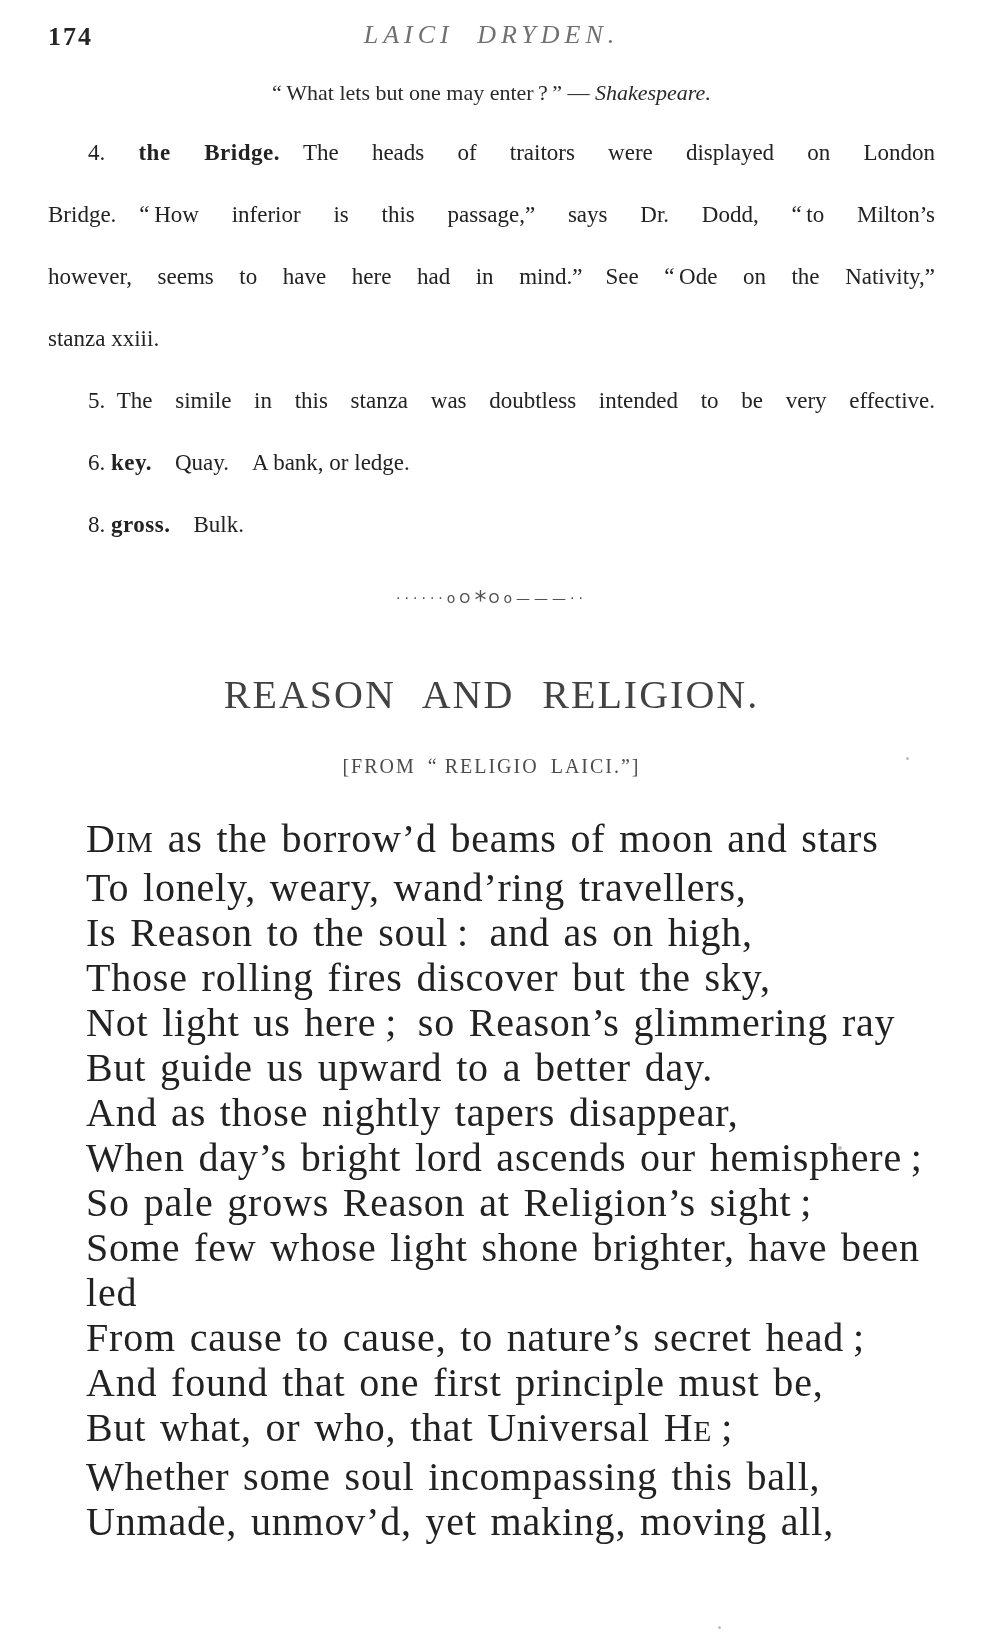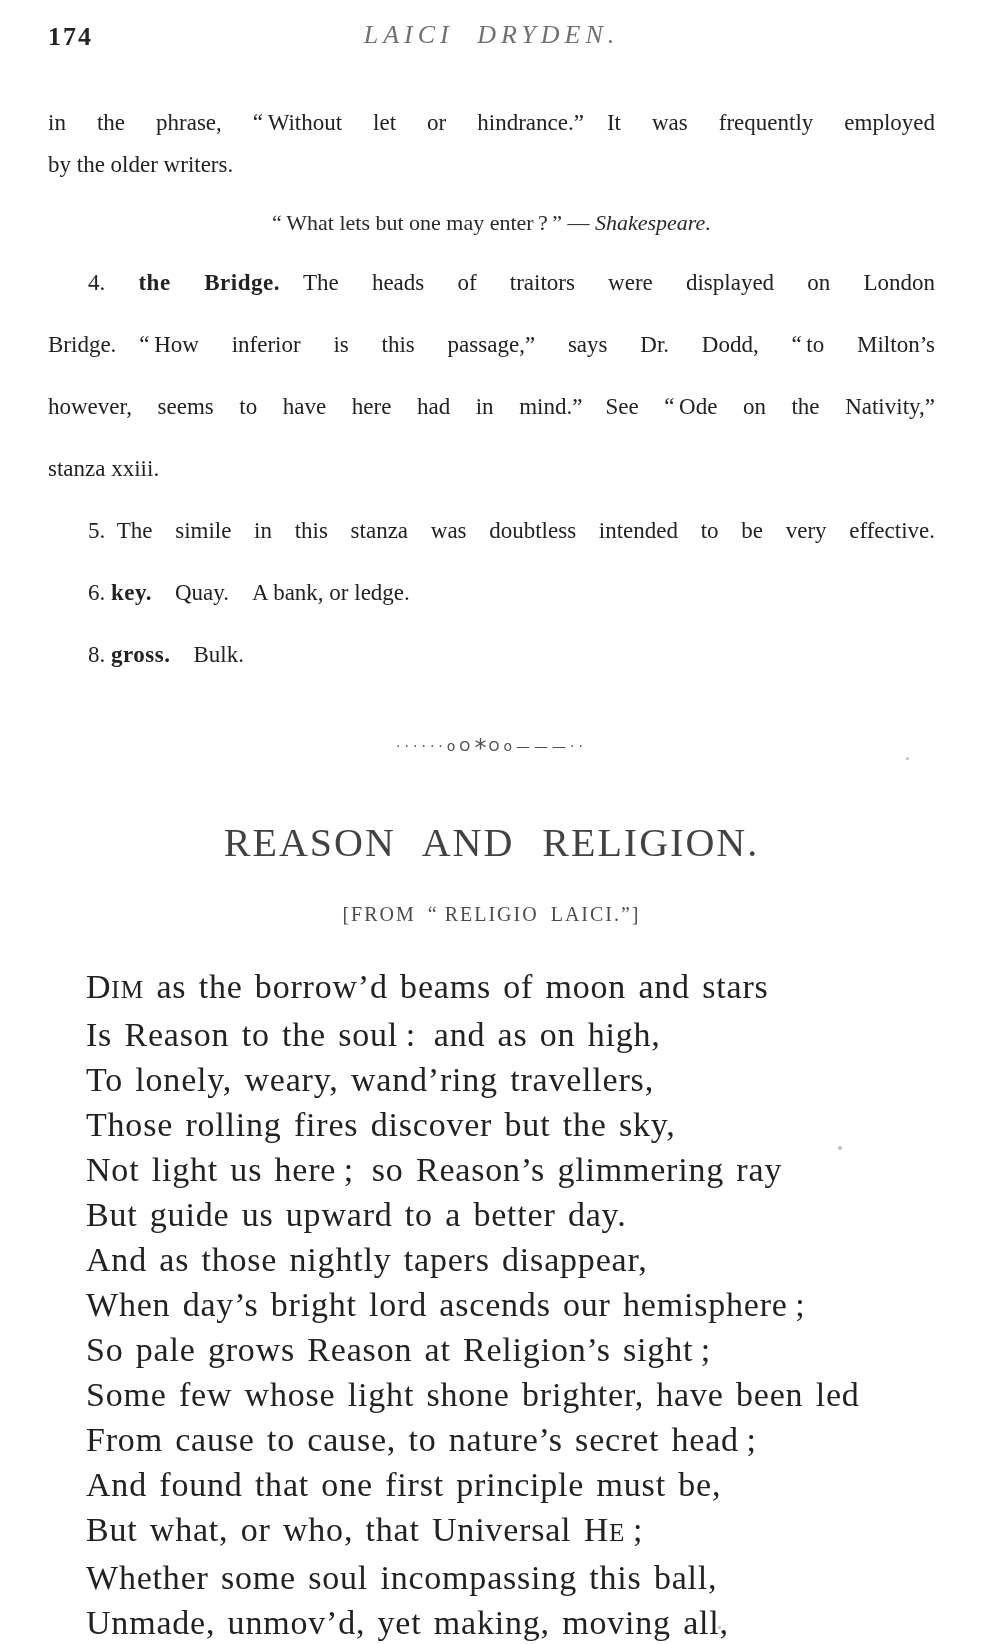--- a/index.html
+++ b/index.html
@@ -36,63 +36,59 @@
   .b{font-weight:bold;letter-spacing:.5px;}
   .i{font-style:italic;}
   .sc{text-transform:uppercase;font-size:.74em;letter-spacing:1px;}
 
   .intro{margin-top:46px;}
   .quote-line{margin-top:20px;text-align:center;font-size:22px;line-height:34px;color:#2a2a2a;}
   .notes{margin-top:16px;}
 
   
   .ornament{
-    margin-top:60px;height:24px;text-align:center;
+    margin-top:42px;height:24px;text-align:center;
     font-family:"DejaVu Sans",sans-serif;
     color:#333;font-size:14px;letter-spacing:4px;opacity:.85;
   }
   .ornament .center-star{font-size:24px;vertical-align:-5px;letter-spacing:2px;}
 
   
   .poem-title{
     margin:62px 0 0 0;text-align:center;font-weight:400;
     font-size:40px;line-height:46px;letter-spacing:2px;word-spacing:16px;
     color:#2e2e2e;opacity:.9;
   }
   .poem-source{
     margin-top:34px;text-align:center;
     font-size:20px;line-height:28px;letter-spacing:2px;word-spacing:5px;
     color:#383838;opacity:.9;
   }
 
   
   .poem{margin-top:36px;padding-left:38px;}
   .poem-line{
-    font-size:34px;line-height:45px;
+    font-size:40px;line-height:45px;
     letter-spacing:.8px;word-spacing:3px;color:#222;
   }
 
   
   .speck{position:absolute;background:#8a8a8a;border-radius:50%;opacity:.55;}
 </style>
 </head>
 <body>
 
 <div class="page">
   <div class="content">
 
     <div class="header">
       <span class="page-num">174</span>
       <div class="running-head">LAICI DRYDEN.</div>
     </div>
 
-    <div class="intro">
-        <div class="text-line stretch"><span>in the phrase, “ Without let or hindrance.” It was frequently employed</span></div>
-        <div class="text-line"><span>by the older writers.</span></div>
-      </div>
 
     <div class="quote-line"><span>“ What lets but one may enter ? ” — </span><span class="i">Shakespeare.</span></div>
 
     <div class="notes">
         <div class="note-line stretch indent"><span>4. </span><span class="b">the Bridge.</span><span> The heads of traitors were displayed on London</span></div>
         <div class="note-line stretch"><span>Bridge. “ How inferior is this passage,” says Dr. Dodd, “ to Milton’s</span></div>
         <div class="note-line stretch"><span>however, seems to have here had in mind.” See “ Ode on the Nativity,”</span></div>
         <div class="note-line"><span>stanza xxiii.</span></div>
         <div class="note-line stretch indent"><span>5. The simile in this stanza was doubtless intended to be very effective.</span></div>
         <div class="note-line indent"><span>6. </span><span class="b">key.</span><span> Quay. A bank, or ledge.</span></div>
@@ -100,22 +96,22 @@
       </div>
 
     <div class="ornament"><span>······oO</span><span class="center-star">*</span><span>Oo———··</span></div>
 
     <h1 class="poem-title">REASON AND RELIGION.</h1>
 
     <div class="poem-source">[FROM “ RELIGIO LAICI.”]</div>
 
     <div class="poem">
         <div class="poem-line"><span>D</span><span class="sc">im</span><span> as the borrow’d beams of moon and stars</span></div>
+        <div class="poem-line"><span>To lonely, weary, wand’ring travellers,</span></div>
         <div class="poem-line"><span>Is Reason to the soul : and as on high,</span></div>
-        <div class="poem-line"><span>To lonely, weary, wand’ring travellers,</span></div>
         <div class="poem-line"><span>Those rolling fires discover but the sky,</span></div>
         <div class="poem-line"><span>Not light us here ; so Reason’s glimmering ray</span></div>
         <div class="poem-line"><span>But guide us upward to a better day.</span></div>
         <div class="poem-line"><span>And as those nightly tapers disappear,</span></div>
         <div class="poem-line"><span>When day’s bright lord ascends our hemisphere ;</span></div>
         <div class="poem-line"><span>So pale grows Reason at Religion’s sight ;</span></div>
         <div class="poem-line"><span>Some few whose light shone brighter, have been led</span></div>
         <div class="poem-line"><span>From cause to cause, to nature’s secret head ;</span></div>
         <div class="poem-line"><span>And found that one first principle must be,</span></div>
         <div class="poem-line"><span>But what, or who, that Universal H</span><span class="sc">e</span><span> ;</span></div>

